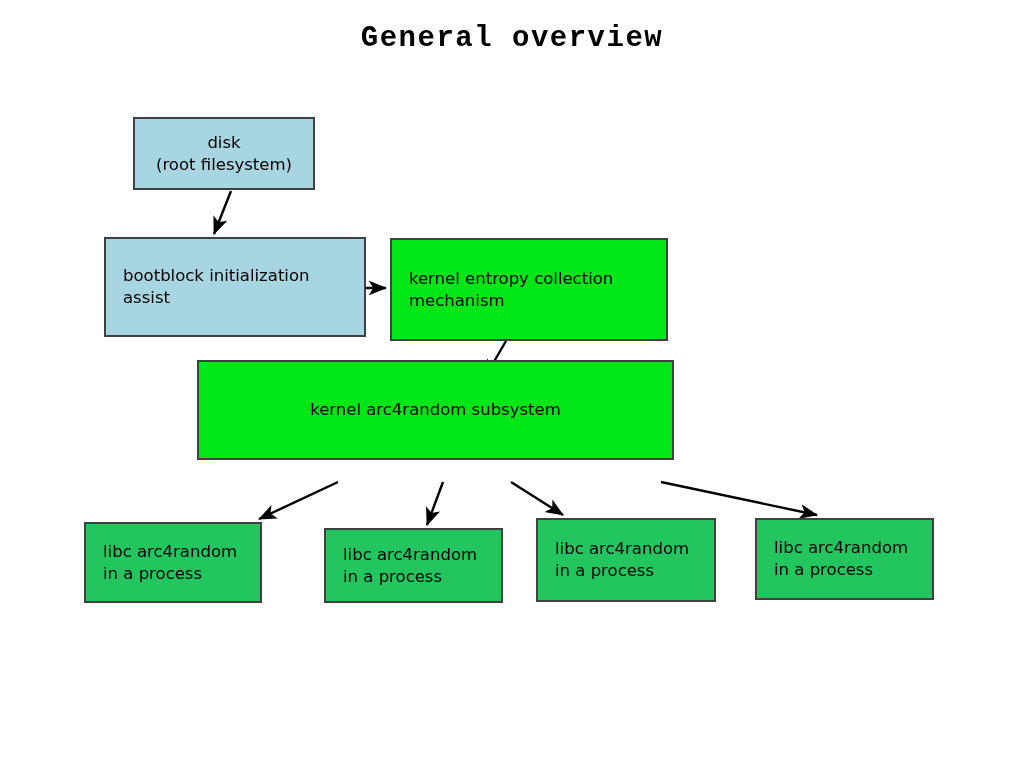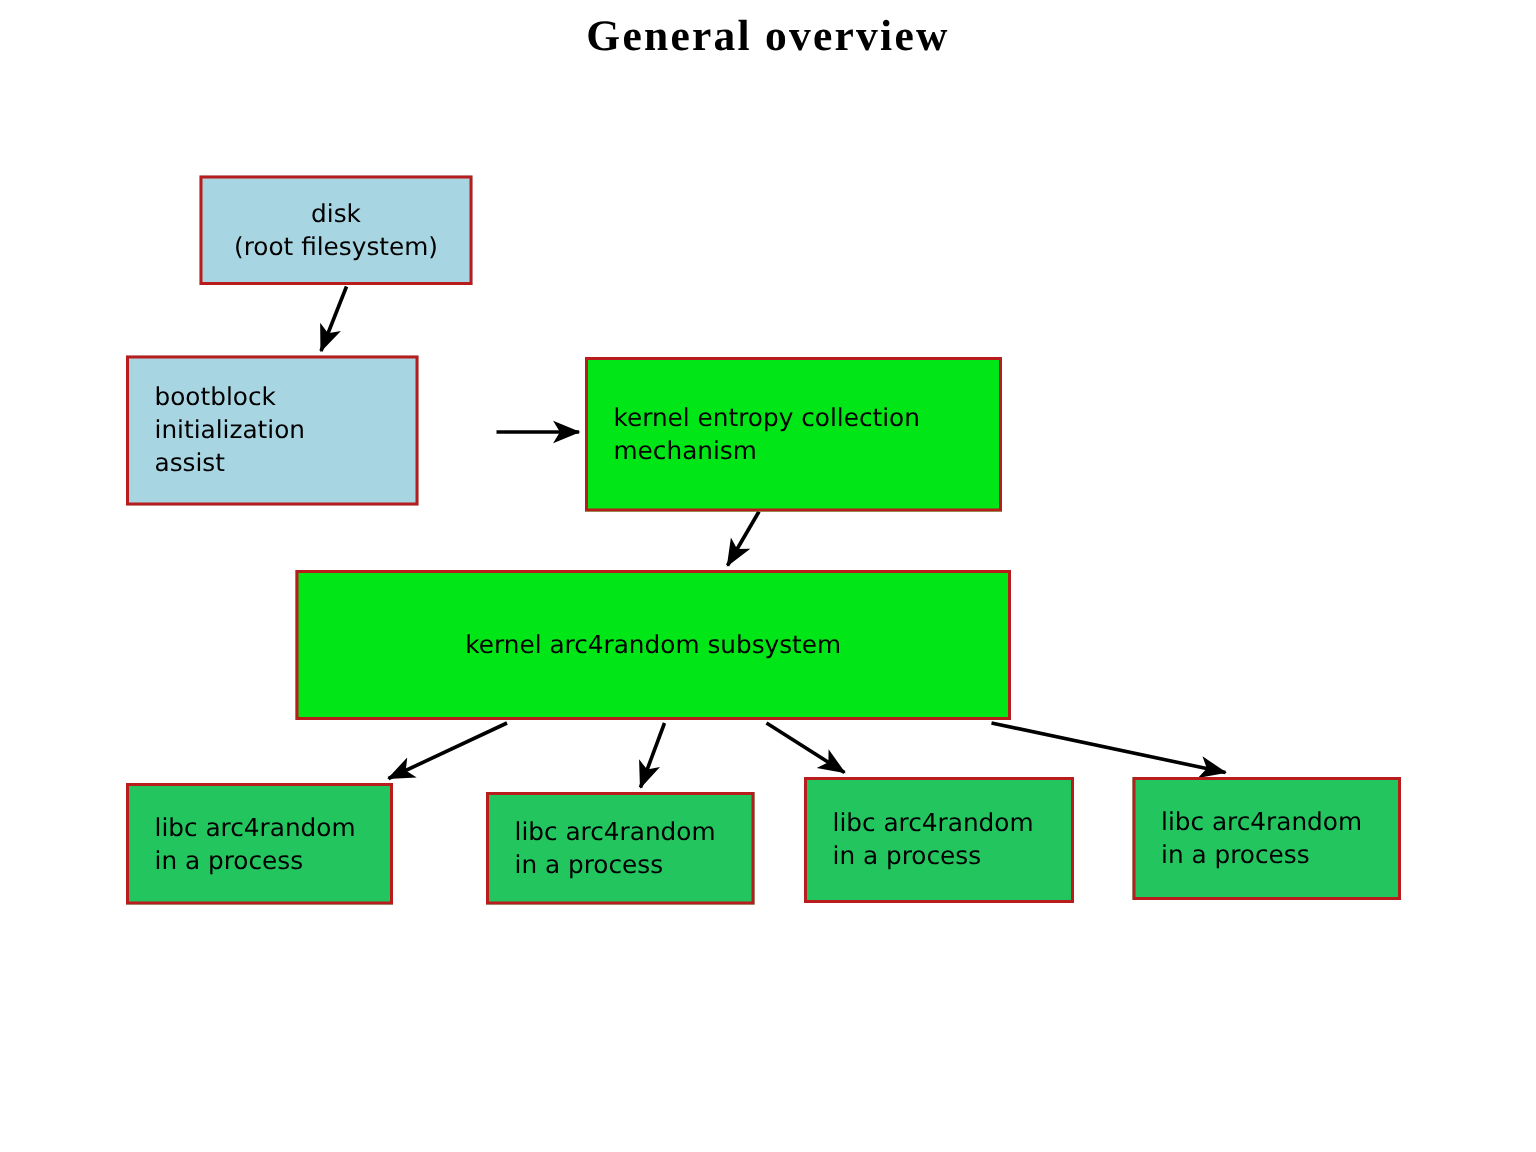--- a/index.html
+++ b/index.html
@@ -16,34 +16,34 @@
   }
   #canvas {
     position: relative;
     width: 1024px;
     height: 768px;
     background: #ffffff;
   }
   #title {
     position: absolute;
     left: 0;
-    top: 8px;
+    top: 22px;
     width: 1024px;
     text-align: center;
-    font-family: Liberation Serif, serif;
+    font-family: Liberation Mono, monospace;
     font-weight: bold;
     font-size: 29px;
     letter-spacing: 1.5px;
     color: #000000;
     white-space: pre;
   }
   .node {
     position: absolute;
     box-sizing: border-box;
-    border: 2px solid #b91c1c;
+    border: 2px solid #404040;
     color: #000000;
     font-family: "DejaVu Sans", sans-serif;
     font-size: 16.5px;
     line-height: 1.33;
     display: flex;
     flex-direction: column;
     justify-content: center;
     white-space: pre-line;
   }
   .node.blue   { background: #a8d5e2; }
@@ -82,25 +82,25 @@
         <line x1="338" y1="482" x2="259" y2="519" marker-end="url(#arrowhead)"></line>
         <line x1="443" y1="482" x2="427" y2="525" marker-end="url(#arrowhead)"></line>
         <line x1="511" y1="482" x2="563" y2="515" marker-end="url(#arrowhead)"></line>
         <line x1="661" y1="482" x2="817" y2="515" marker-end="url(#arrowhead)"></line>
       </g>
   </svg>
 
   <div id="node-layer">
       <div class="node blue align-center" style="left: 133px; top: 117px; width: 182px; height: 73px;"><span>disk
 (root filesystem)</span></div>
-      <div class="node blue align-left" style="left: 84px; top: 237px; width: 195px; height: 100px;"><span>bootblock initialization
+      <div class="node blue align-left" style="left: 104px; top: 237px; width: 262px; height: 100px;"><span>bootblock initialization
 assist</span></div>
       <div class="node green align-left" style="left: 390px; top: 238px; width: 278px; height: 103px;"><span>kernel entropy collection
 mechanism</span></div>
-      <div class="node green align-center" style="left: 197px; top: 380px; width: 477px; height: 100px;"><span>kernel arc4random subsystem</span></div>
+      <div class="node green align-center" style="left: 197px; top: 360px; width: 477px; height: 100px;"><span>kernel arc4random subsystem</span></div>
       <div class="node orange align-left" style="left: 84px; top: 522px; width: 178px; height: 81px;"><span>libc arc4random
 in a process</span></div>
       <div class="node orange align-left" style="left: 324px; top: 528px; width: 179px; height: 75px;"><span>libc arc4random
 in a process</span></div>
       <div class="node orange align-left" style="left: 536px; top: 518px; width: 180px; height: 84px;"><span>libc arc4random
 in a process</span></div>
       <div class="node orange align-left" style="left: 755px; top: 518px; width: 179px; height: 82px;"><span>libc arc4random
 in a process</span></div>
     </div>
 

